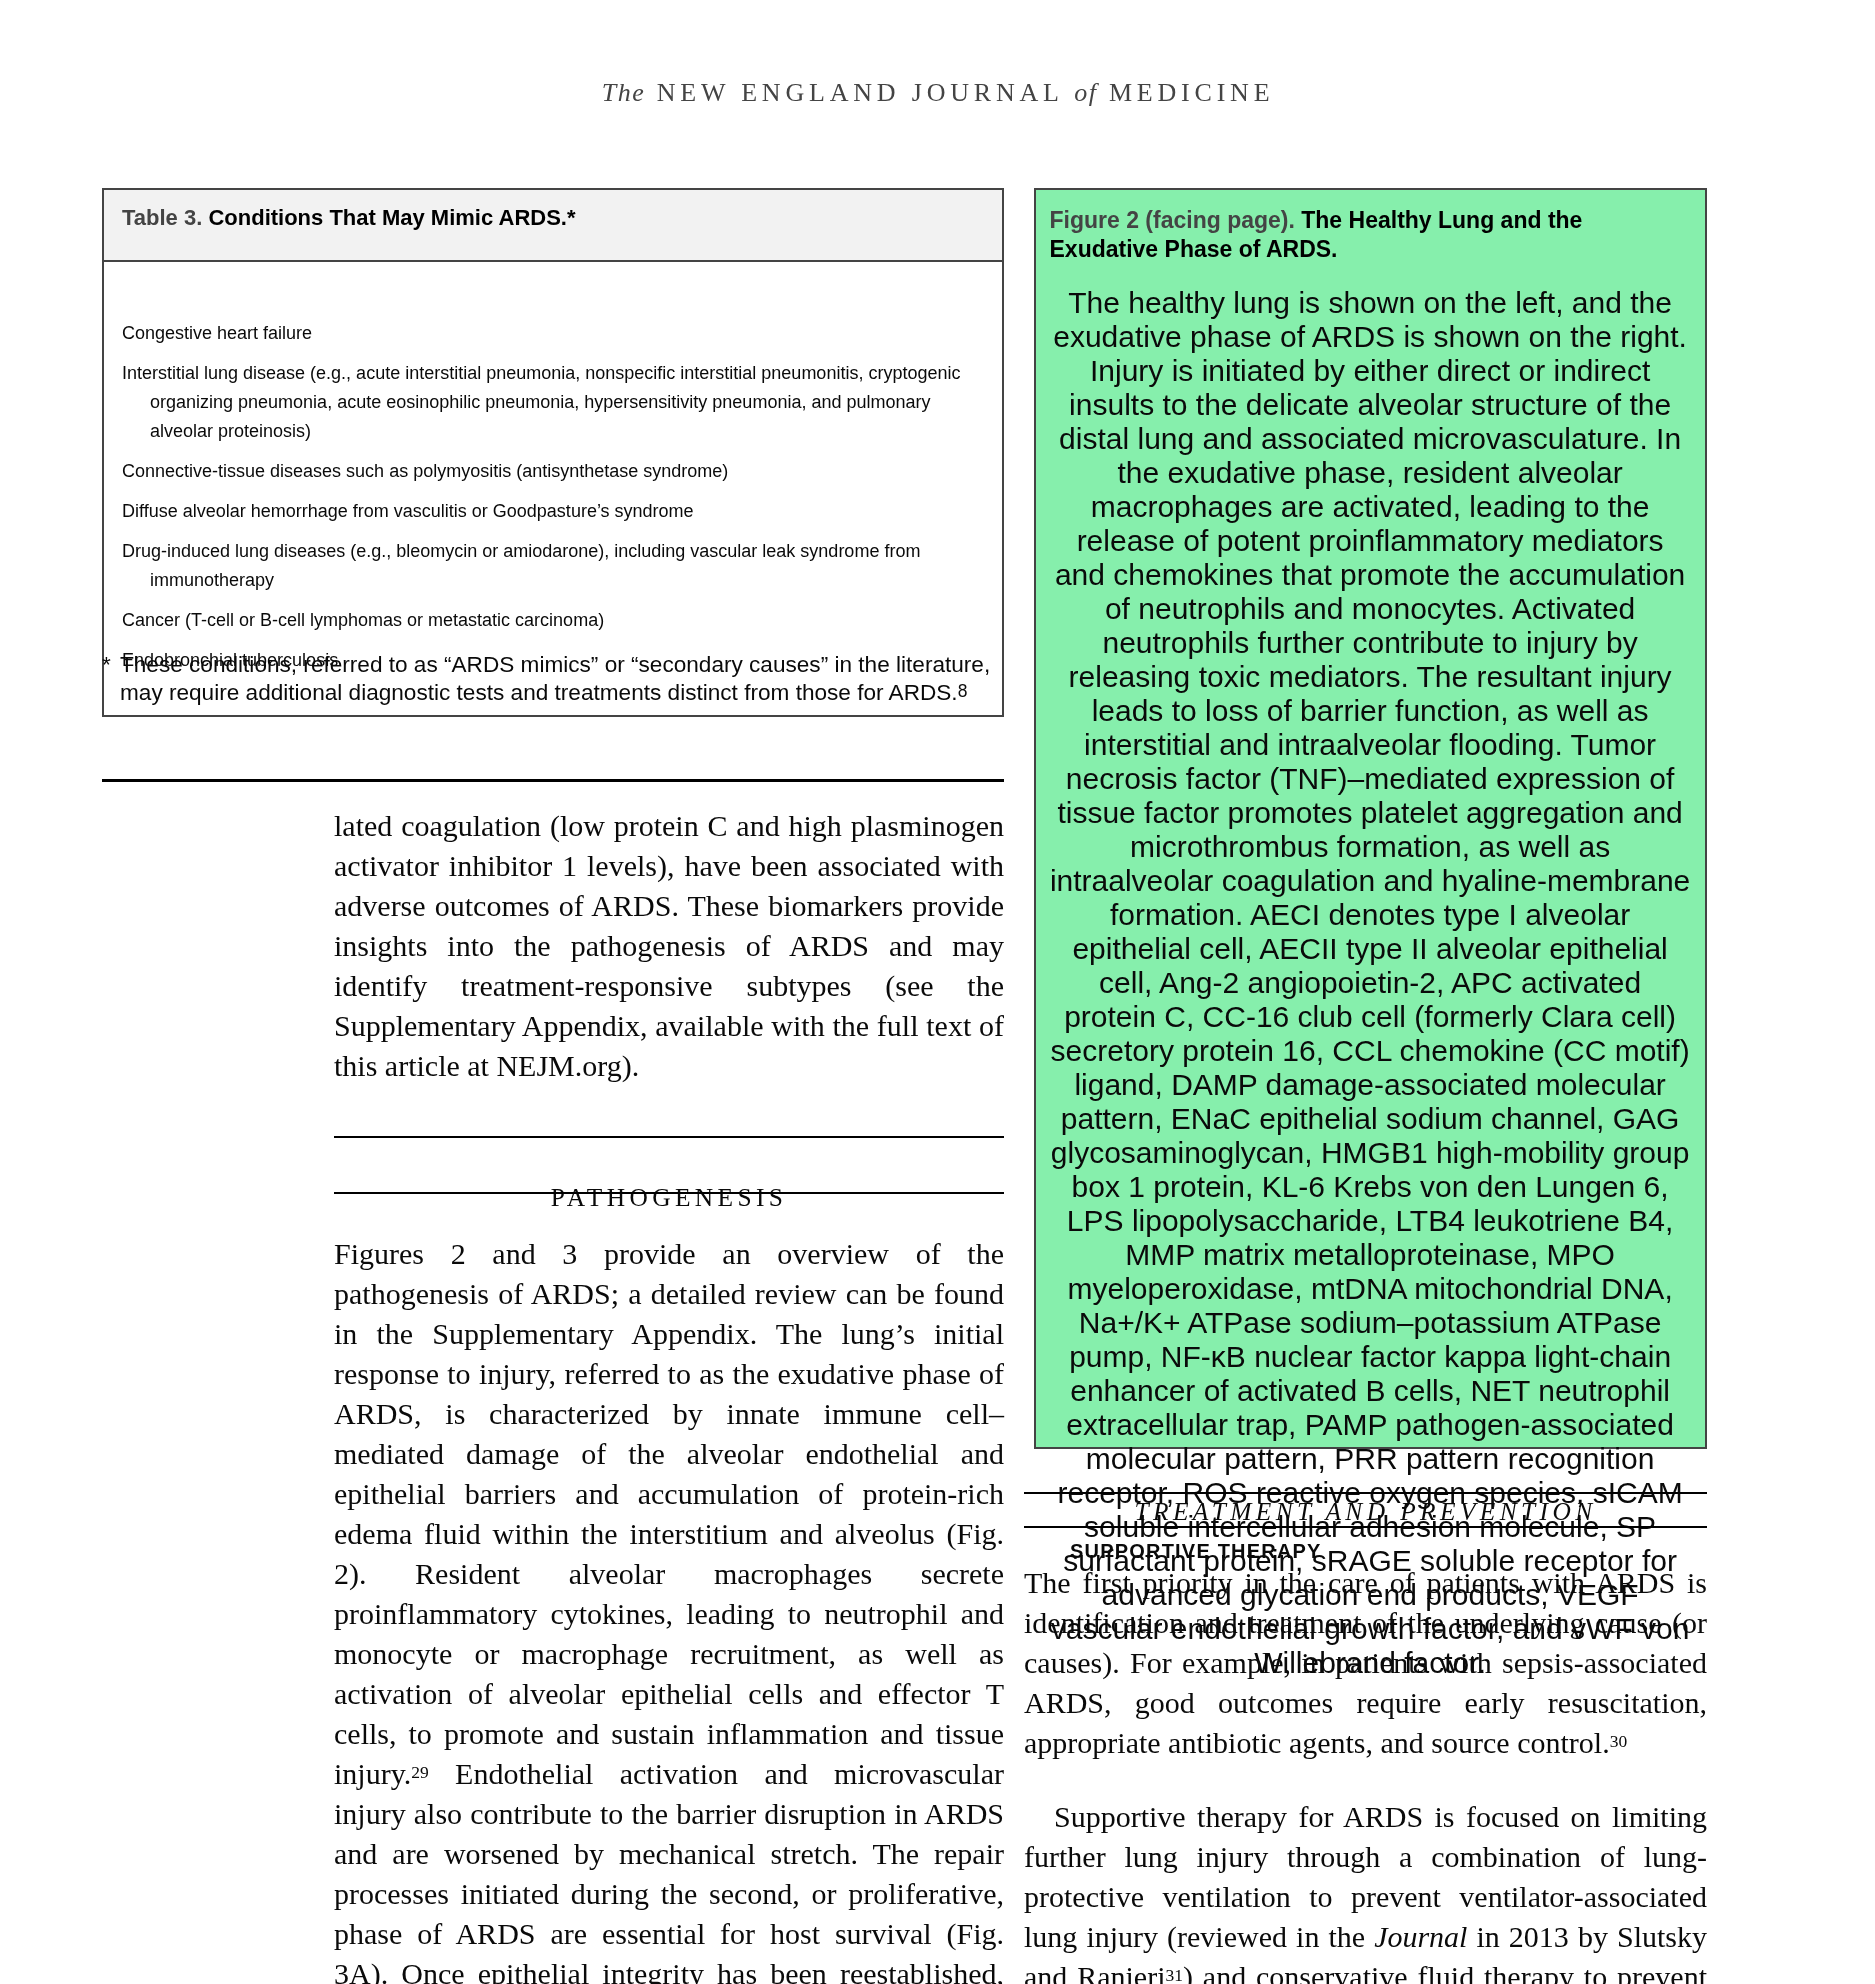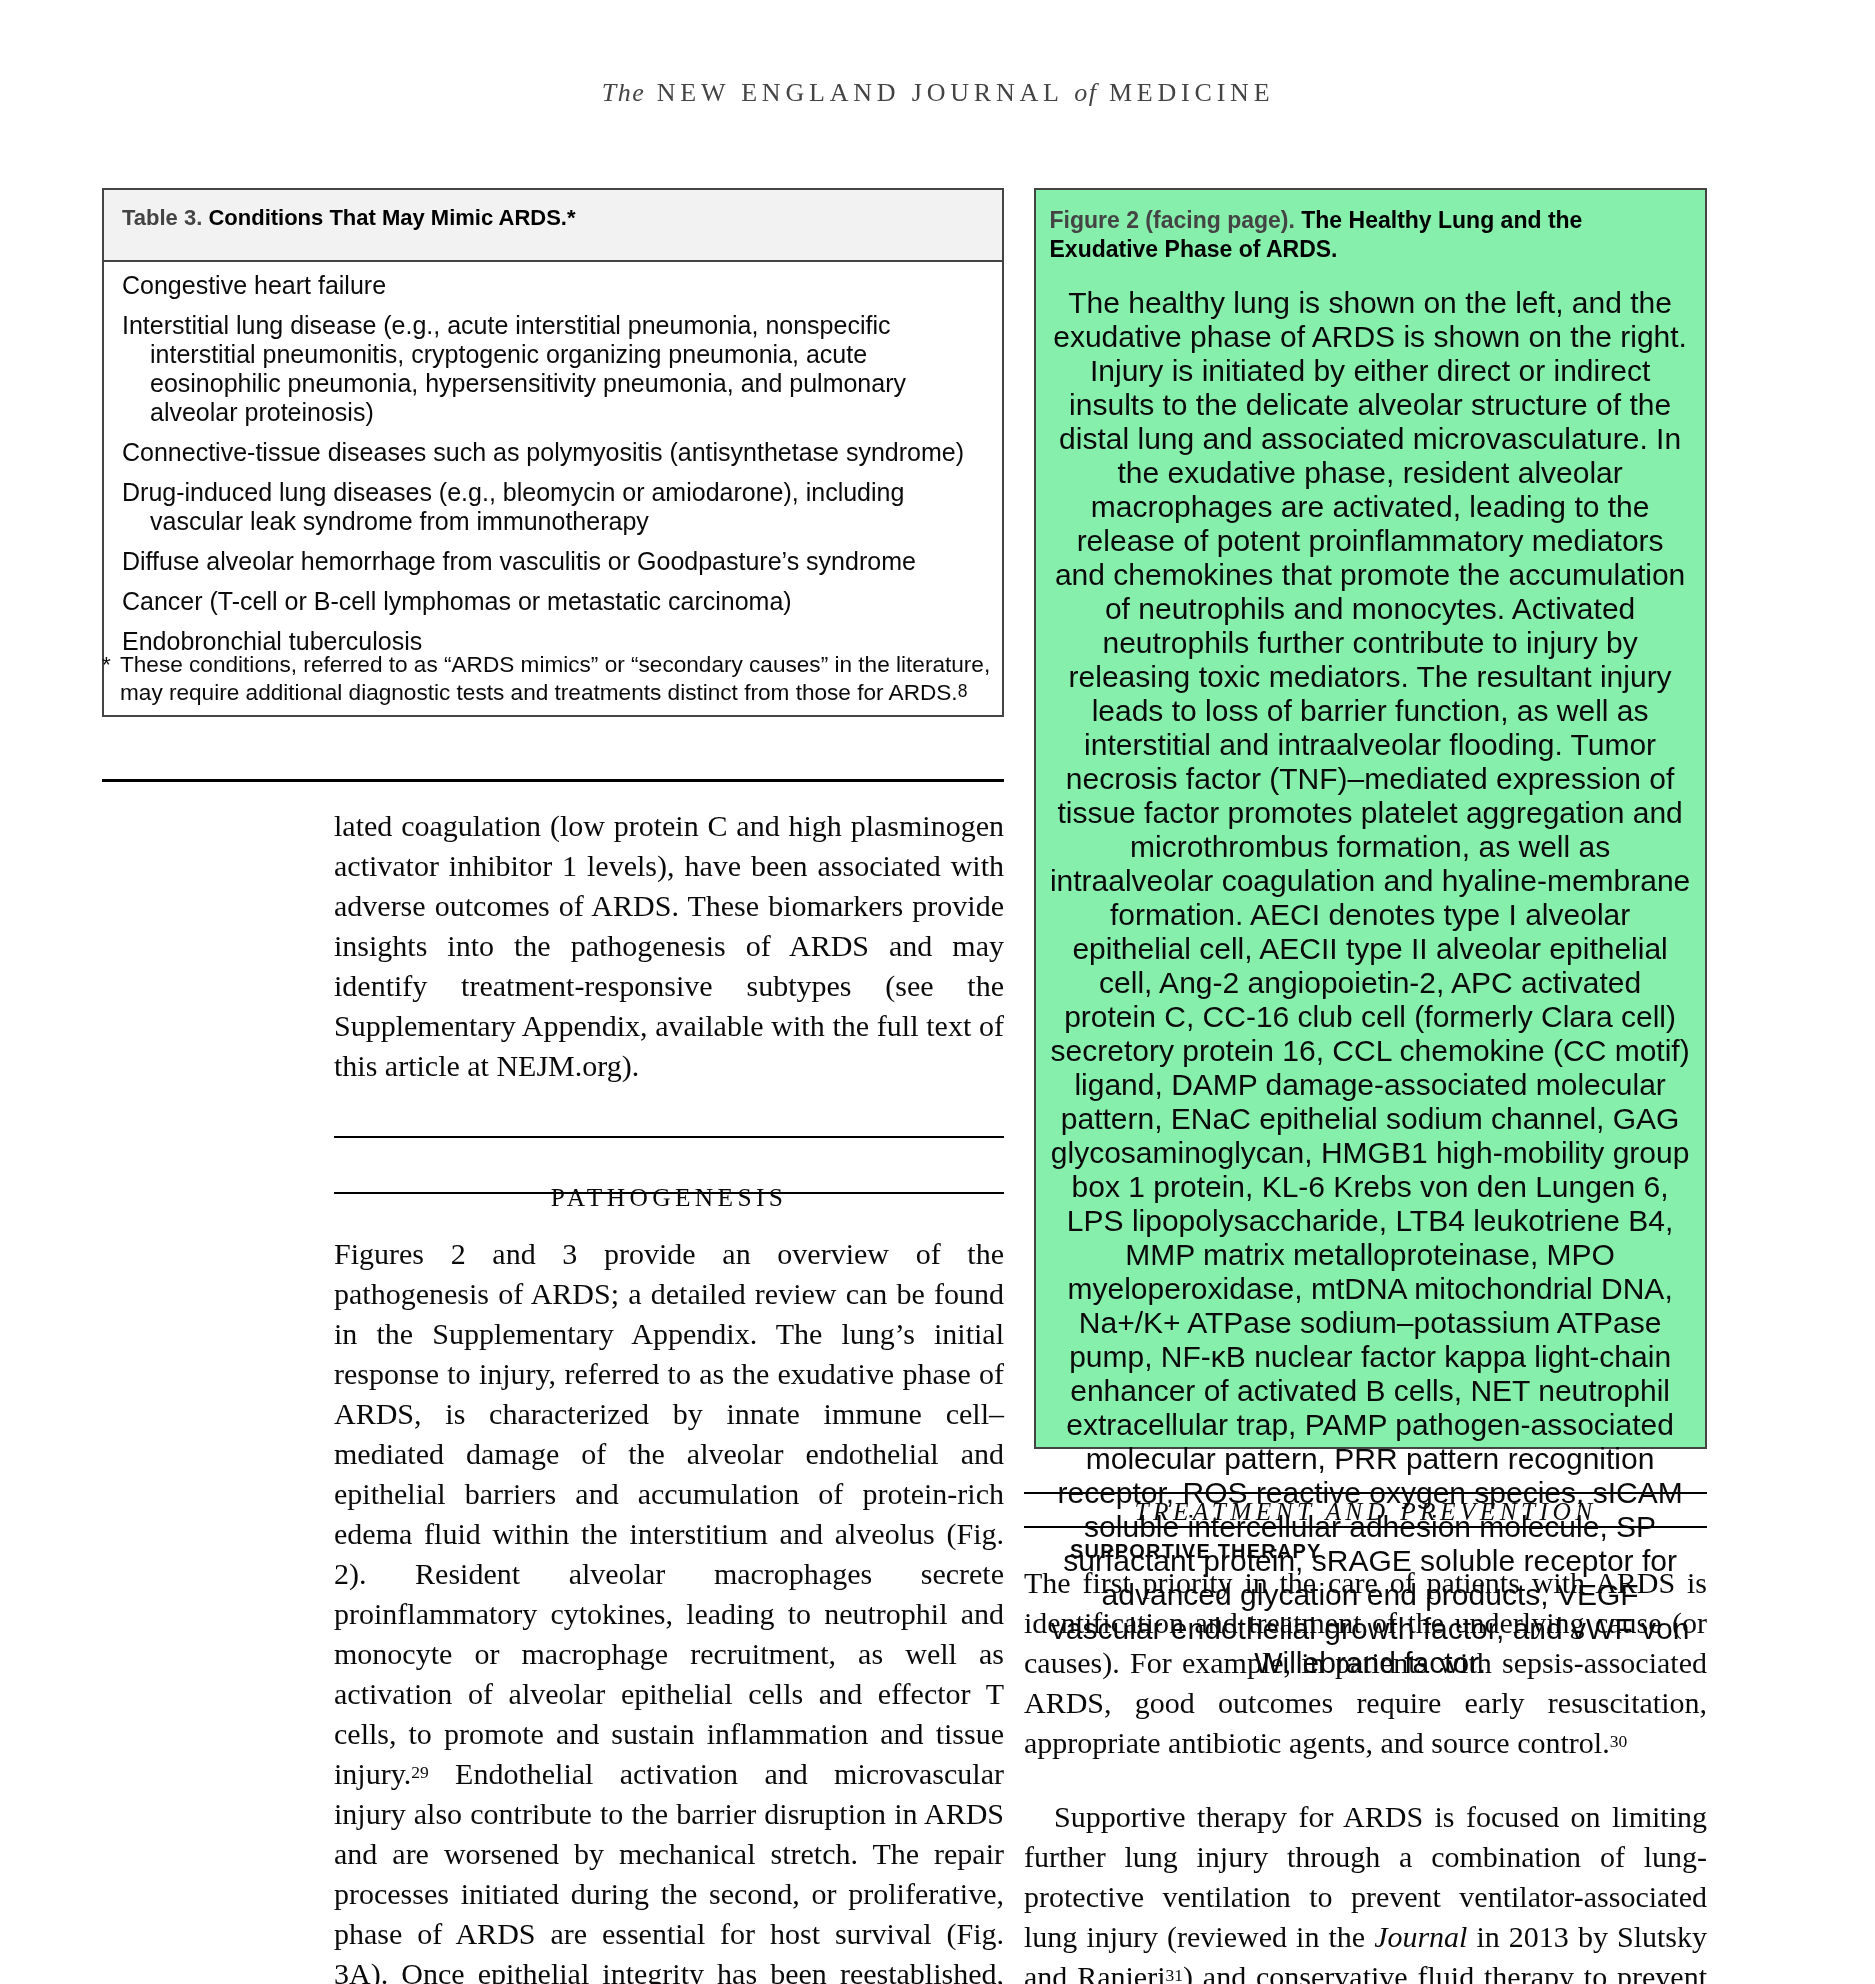--- a/index.html
+++ b/index.html
@@ -10,21 +10,21 @@
 
   
   #running-header { left: 0; width: 1876px; top: 78px; text-align: center; font-size: 26px; letter-spacing: 4.8px; color: #444; }
   #running-header .it { font-style: italic; letter-spacing: 1.6px; }
 
   
   #table3 { left: 102px; top: 188px; width: 902px; height: 529px; border: 2.8px solid #444; box-sizing: border-box; background: #fff; }
   #table3 .thead { height: 72px; background: #f2f2f2; border-bottom: 2.4px solid #444; box-sizing: border-box; padding: 15px 0 0 18px; font-size: 22px; }
   #table3 .thead .lbl { color: #444; font-weight: bold; }
   #table3 .thead .ttl { color: #000; font-weight: bold; }
-  #table3 .tbody { padding: 8.7px 16px 0 18px; font-size: 25px; line-height: 29px; }
+  #table3 .tbody { padding: 8.7px 16px 0 18px; font-size: 18px; line-height: 29px; margin-top: 48px; }
   #table3 .row { padding-left: 28px; text-indent: -28px; margin-bottom: 11px; }
 
   #table3-footnote { left: 102px; top: 651px; width: 902px; font-size: 22.6px; line-height: 28px; }
   #table3-footnote .star { position: absolute; left: 0; top: 0; }
   #table3-footnote .txt { padding-left: 18px; display: block; }
   #table3-rule { left: 102px; top: 779px; width: 902px; height: 2.8px; background: #000; }
 
   
   .bodytext { font-size: 30px; line-height: 40px; text-align: justify; text-align-last: left; }
   #left-para1 { left: 334px; top: 806px; width: 670px; }
@@ -64,22 +64,22 @@
 
 <div id="table3" class="abs sans">
   <div class="thead">
     <span class="lbl">Table 3.</span>
     <span class="ttl">Conditions That May Mimic ARDS.*</span>
   </div>
   <div class="tbody">
     <div class="row">Congestive heart failure</div>
     <div class="row">Interstitial lung disease (e.g., acute interstitial pneumonia, nonspecific interstitial pneumonitis, cryptogenic organizing pneumonia, acute eosinophilic pneumonia, hypersensitivity pneumonia, and pulmonary alveolar proteinosis)</div>
     <div class="row">Connective-tissue diseases such as polymyositis (antisynthetase syndrome)</div>
+    <div class="row">Diffuse alveolar hemorrhage from vasculitis or Goodpasture’s syndrome</div>
     <div class="row">Drug-induced lung diseases (e.g., bleomycin or amiodarone), including vascular leak syndrome from immunotherapy</div>
-    <div class="row">Diffuse alveolar hemorrhage from vasculitis or Goodpasture’s syndrome</div>
     <div class="row">Cancer (T-cell or B-cell lymphomas or metastatic carcinoma)</div>
     <div class="row">Endobronchial tuberculosis</div>
   </div>
 </div>
 
 <div id="table3-footnote" class="abs sans">
   <span class="star">*</span>
   <span class="txt"><span>These conditions, referred to as “ARDS mimics” or “secondary causes” in the literature, may require additional diagnostic tests and treatments distinct from those for ARDS.</span><span class="sup">8</span></span>
 </div>
 <div id="table3-rule" class="abs"></div>

